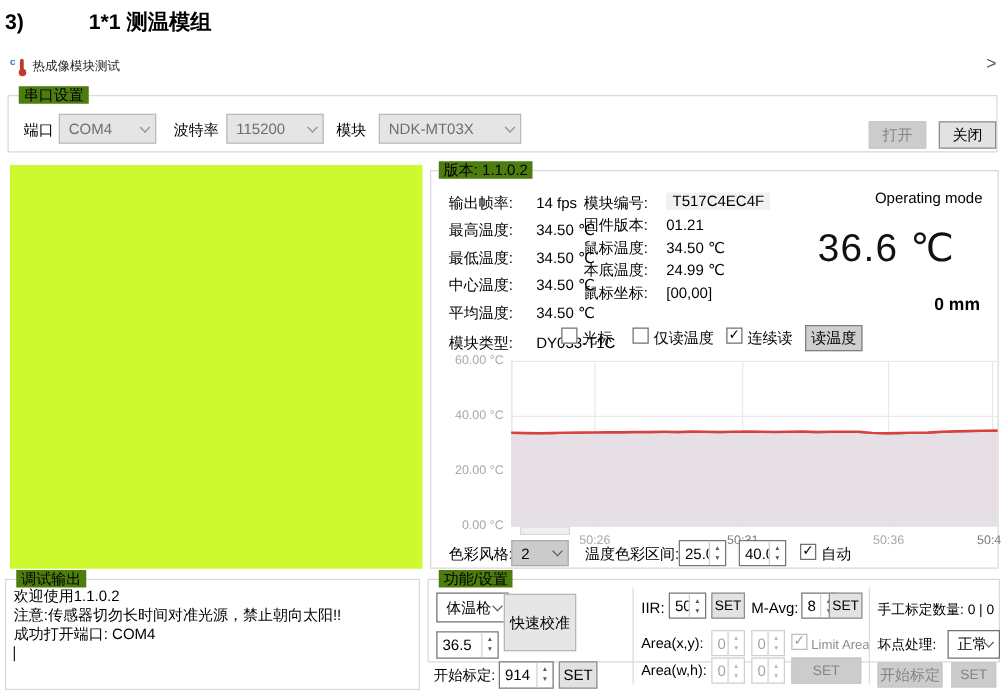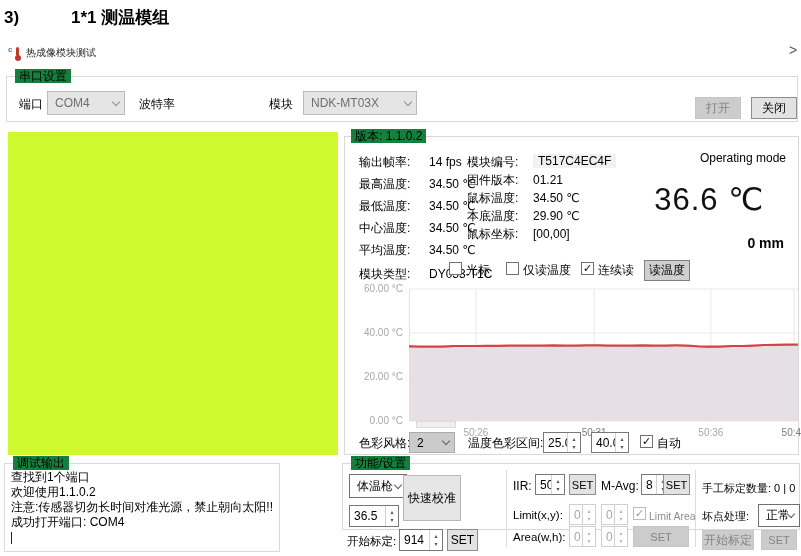--- a/index.html
+++ b/index.html
@@ -1,19 +1,19 @@
 <!DOCTYPE html>
 <html><head>
 <meta charset="utf-8">
 <style>
 *{box-sizing:border-box;margin:0;padding:0}
 html,body{width:801px;height:556px}
 body{position:relative;background:#fff;font-family:"Liberation Sans","DejaVu Sans",sans-serif;font-size:12px;color:#000;overflow:hidden}
 .gb{position:absolute;border:1px solid #d9d9d9}
-.gt{position:absolute;top:-8px;left:8px;background:#15803d;padding:0 4px;font-size:12px;line-height:14px;white-space:nowrap}
+.gt{position:absolute;top:-8px;left:8px;background:#4d7c0f;padding:0 4px;font-size:12px;line-height:14px;white-space:nowrap}
 .lbl{position:absolute;white-space:nowrap;line-height:14px}
 .combo{position:absolute;display:flex;align-items:center;padding:0 5px 0 7px;border:1px solid #707070;background:#fff}
 .combo .t{flex:1;white-space:nowrap;overflow:hidden}
 .combo .chev{width:6px;height:6px;border-right:1px solid #5c5c5c;border-bottom:1px solid #5c5c5c;transform:rotate(45deg);margin-top:-3px;flex:none}
 .combo.dis{background:#e5e5e5;border-color:#bababa;color:#6e6e6e}
 .combo.dis .chev{border-color:#8f8f8f}
 .combo.gray{background:#cbcbcb;border-color:#ababab;color:#000}
 .btn{position:absolute;display:flex;align-items:center;justify-content:center;background:#e2e2e2;border:1px solid #8d8d8d;white-space:nowrap;font-size:12px}
 .btn.dis{background:#cccccc;border-color:#c6c6c6;color:#848484}
 .btn.gray{background:#cfcfcf;border-color:#7f7f7f}
@@ -65,20 +65,24 @@
 <div id="collapse">&gt;</div>
 
 <div class="gb" style="left:6px;top:76px;width:792px;height:46px">
   <span class="gt">串口设置</span>
   <span class="lbl" style="left:12px;top:20px">端口</span>
   <div class="combo dis" style="left:40px;top:14px;width:78px;height:24px">
     <span class="t">COM4</span>
     <span class="chev"></span>
   </div>
   <span class="lbl" style="left:132px;top:20px">波特率</span>
+  <div class="combo dis" style="left:174px;top:14px;width:78px;height:24px">
+    <span class="t">115200</span>
+    <span class="chev"></span>
+  </div>
   <span class="lbl" style="left:262px;top:20px">模块</span>
   <div class="combo dis" style="left:296px;top:14px;width:114px;height:24px">
     <span class="t">NDK-MT03X</span>
     <span class="chev"></span>
   </div>
   <div class="btn dis" style="left:688px;top:20px;width:46px;height:22px">打开</div>
   <div class="btn" style="left:744px;top:20px;width:46px;height:22px">关闭</div>
 </div>
 
 <div id="thermal-view" style="background: rgb(205, 249, 46);"></div>
@@ -99,21 +103,21 @@
   <span class="lbl" style="left:14px;top:130px">模块类型:</span>
   <span class="lbl" style="left:84px;top:130px">DY033-T1C</span>
 
   <span class="lbl" style="left:122px;top:18px">模块编号:</span>
   <span class="lbl chip" style="left:188px;top:17px">T517C4EC4F</span>
   <span class="lbl" style="left:122px;top:36px">固件版本:</span>
   <span class="lbl" style="left:188px;top:36px">01.21</span>
   <span class="lbl" style="left:122px;top:54px">鼠标温度:</span>
   <span class="lbl" style="left:188px;top:54px">34.50 ℃</span>
   <span class="lbl" style="left:122px;top:72px">本底温度:</span>
-  <span class="lbl" style="left:188px;top:72px">29.90 ℃</span>
+  <span class="lbl" style="left:188px;top:72px">24.99 ℃</span>
   <span class="lbl" style="left:122px;top:90px">鼠标坐标:</span>
   <span class="lbl" style="left:188px;top:90px">[00,00]</span>
 
   <div id="op-mode">Operating mode</div>
   <div id="big-temp">36.6 ℃</div>
   <div id="dist">0 mm</div>
 
   <div class="cb" style="left:104px;top:125px"></div>
   <span class="lbl" style="left:121px;top:126px">光标</span>
   <div class="cb" style="left:161px;top:125px"></div>
@@ -161,24 +165,23 @@
         <i>▴</i>
         <i>▾</i>
       </span>
   </div>
   <div class="cb on" style="left:295px;top:298px">
       <span class="mark">✓</span>
     </div>
   <span class="lbl" style="left:312px;top:299px">自动</span>
 </div>
 
-<div class="gb" style="left:4px;top:463px;width:276px;height:89px">
+<div class="gb" style="left:4px;top:463px;width:332px;height:89px">
   <span class="gt">调试输出</span>
   <div id="dbg-lines">
-    <div>查找到1个端口</div>
     <div>欢迎使用1.1.0.2</div>
     <div>注意:传感器切勿长时间对准光源，禁止朝向太阳!!</div>
     <div>成功打开端口: COM4</div>
     <div><span class="caret"></span></div>
   </div>
 </div>
 
 <div class="gb" style="left:342px;top:463px;width:458px;height:67px">
   <span class="gt">功能/设置</span>
 
@@ -218,21 +221,21 @@
   <span class="lbl" style="left:258px;top:15px">M-Avg:</span>
   <div class="spin" style="left:298px;top:10px;width:29px;height:21px">
     <span class="sv">8</span>
     <span class="sa">
         <i>▴</i>
         <i>▾</i>
       </span>
   </div>
   <div class="btn" style="left:321px;top:10px;width:27px;height:21px;font-size:11px;left:320px">SET</div>
 
-  <span class="lbl" style="left:170px;top:44px;font-size:11.5px">Limit(x,y):</span>
+  <span class="lbl" style="left:170px;top:44px;font-size:11.5px">Area(x,y):</span>
   <div class="spin dis" style="left:226px;top:40px;width:27px;height:21px">
     <span class="sv">0</span>
     <span class="sa">
         <i>▴</i>
         <i>▾</i>
       </span>
   </div>
   <div class="spin dis" style="left:258px;top:40px;width:27px;height:21px">
     <span class="sv">0</span>
     <span class="sa">

